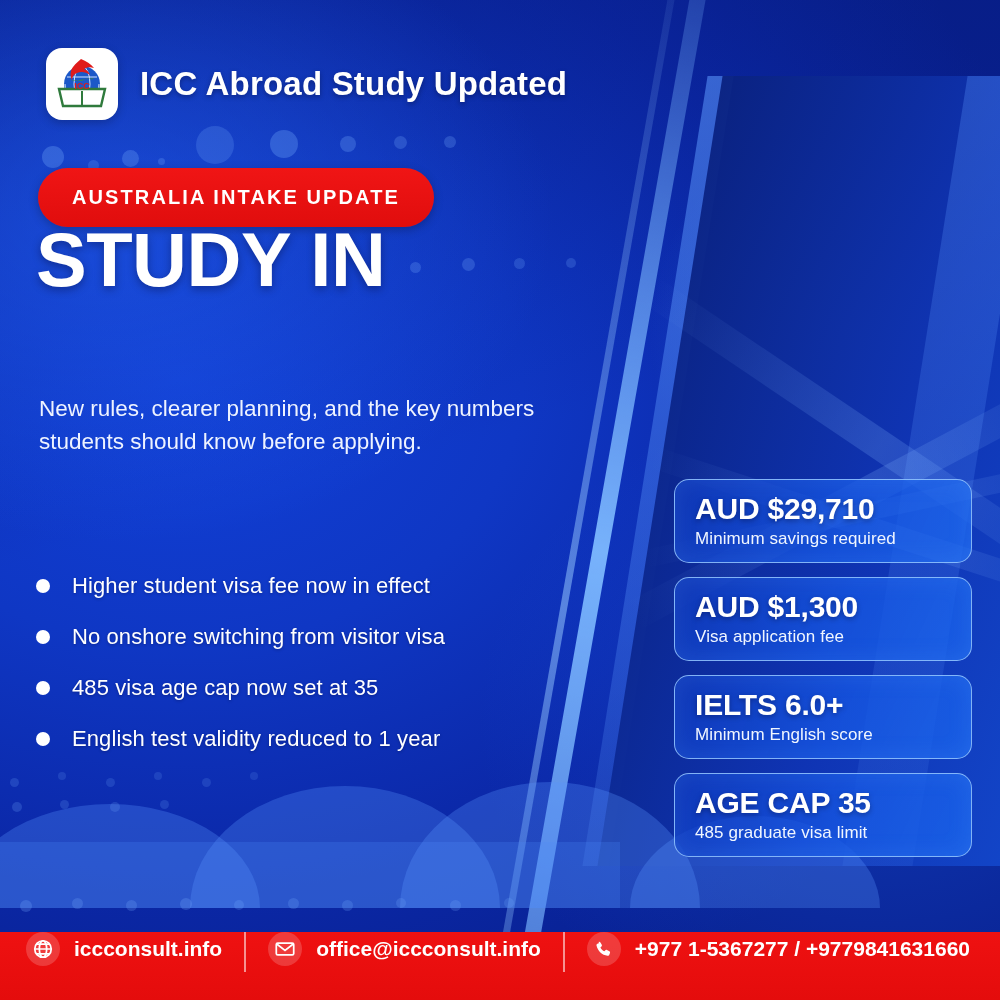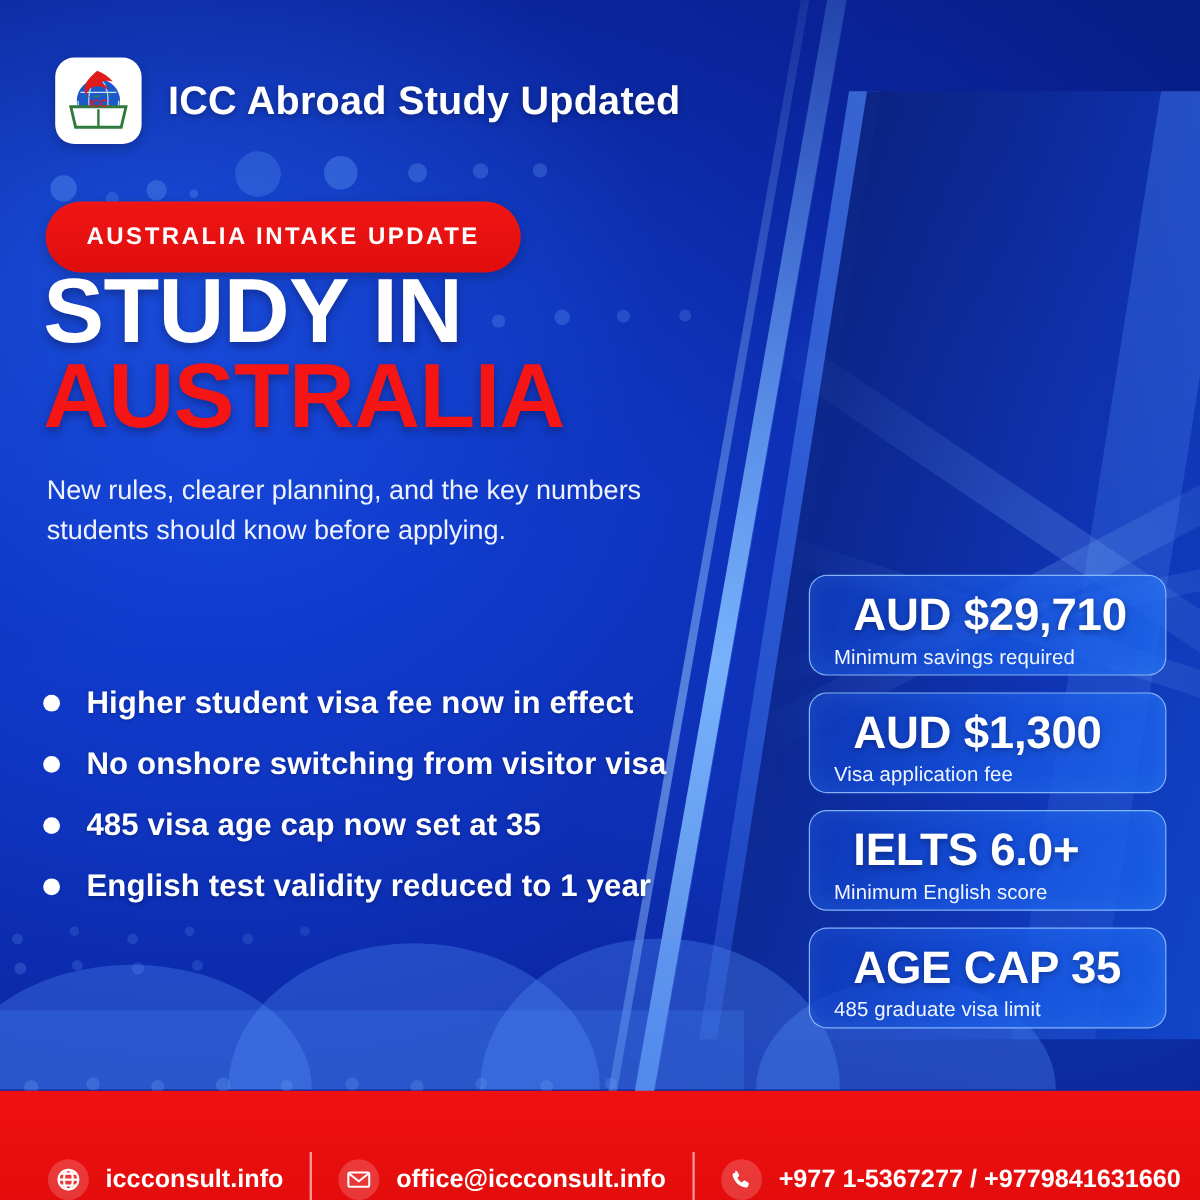--- a/index.html
+++ b/index.html
@@ -134,48 +134,48 @@
   }
 
   
   .bullets { position: absolute; top: 560px; left: 36px; width: 560px; }
   .bullet-row { display: flex; align-items: center; height: 51px; }
   .bullet-dot {
     width: 14px; height: 14px; border-radius: 50%; background: #ffffff;
     flex: 0 0 auto; margin-right: 22px;
   }
   .bullet-text {
-    color: #ffffff; font-size: 26px; font-weight: bold; letter-spacing: .1px;
+    color: #ffffff; font-size: 22px; font-weight: normal; letter-spacing: .1px;
     text-shadow: 0 1px 3px rgba(0,0,30,.3);
   }
 
   
   .cards { position: absolute; top: 479px; left: 674px; width: 298px; }
   .card {
     position: relative; height: 84px; margin-bottom: 14px;
     border: 1.6px solid rgba(150,200,255,.85);
     border-radius: 15px;
     background: linear-gradient(115deg, rgba(16,58,190,.78) 0%, rgba(22,86,225,.80) 55%, rgba(28,105,240,.72) 100%);
     box-shadow: inset 0 0 22px rgba(90,160,255,.18);
     padding: 12px 0 0 20px;
     box-sizing: border-box;
   }
   .card-value {
-    color: #ffffff; font-size: 38px; font-weight: bold; letter-spacing: -.2px;
-    text-shadow: 0 2px 5px rgba(0,0,30,.35); line-height: 1.12; margin-left: 16px;
+    color: #ffffff; font-size: 30px; font-weight: bold; letter-spacing: -.2px;
+    text-shadow: 0 2px 5px rgba(0,0,30,.35); line-height: 1.12;
   }
   .card-label {
     color: #f0f6ff; font-size: 17px; font-weight: normal; margin-top: 3px; letter-spacing: .1px;
   }
 
   
   .footer {
-    position: absolute; left: 0; bottom: 0; width: 1000px; height: 91px;
+    position: absolute; left: 0; bottom: 0; width: 1000px; height: 68px;
     background: linear-gradient(180deg, #ef1111 0%, #e40c0c 100%);
-    display: flex; align-items: flex-end; padding-left: 40px; box-sizing: border-box;
+    display: flex; align-items: flex-start; padding-left: 26px; box-sizing: border-box;
   }
   .f-item { display: flex; align-items: center; }
   .f-icon {
     width: 34px; height: 34px; border-radius: 50%;
     background: rgba(255,255,255,.18);
     display: flex; align-items: center; justify-content: center;
     margin-right: 14px; flex: 0 0 auto;
   }
   .f-text { color: #ffffff; font-size: 21px; font-weight: bold; white-space: nowrap; }
   .f-sep { width: 2px; height: 40px; background: rgba(255,255,255,.55); margin: 0 22px; }
@@ -262,21 +262,20 @@
     </div>
     <div class="brand-title">ICC Abroad Study Updated</div>
   </div>
 
   <div class="pill pill-update">
     <span>AUSTRALIA INTAKE UPDATE</span>
   </div>
 
   <div class="headline">
     <div class="l1">STUDY IN</div>
-    <div class="l2">AUSTRALIA</div>
   </div>
 
   <div class="subhead">New rules, clearer planning, and the key numbers students should know before applying.</div>
 
 
   <div class="bullets">
     <div class="bullet-row">
       <div class="bullet-dot"></div>
       <div class="bullet-text">Higher student visa fee now in effect</div>
     </div>

